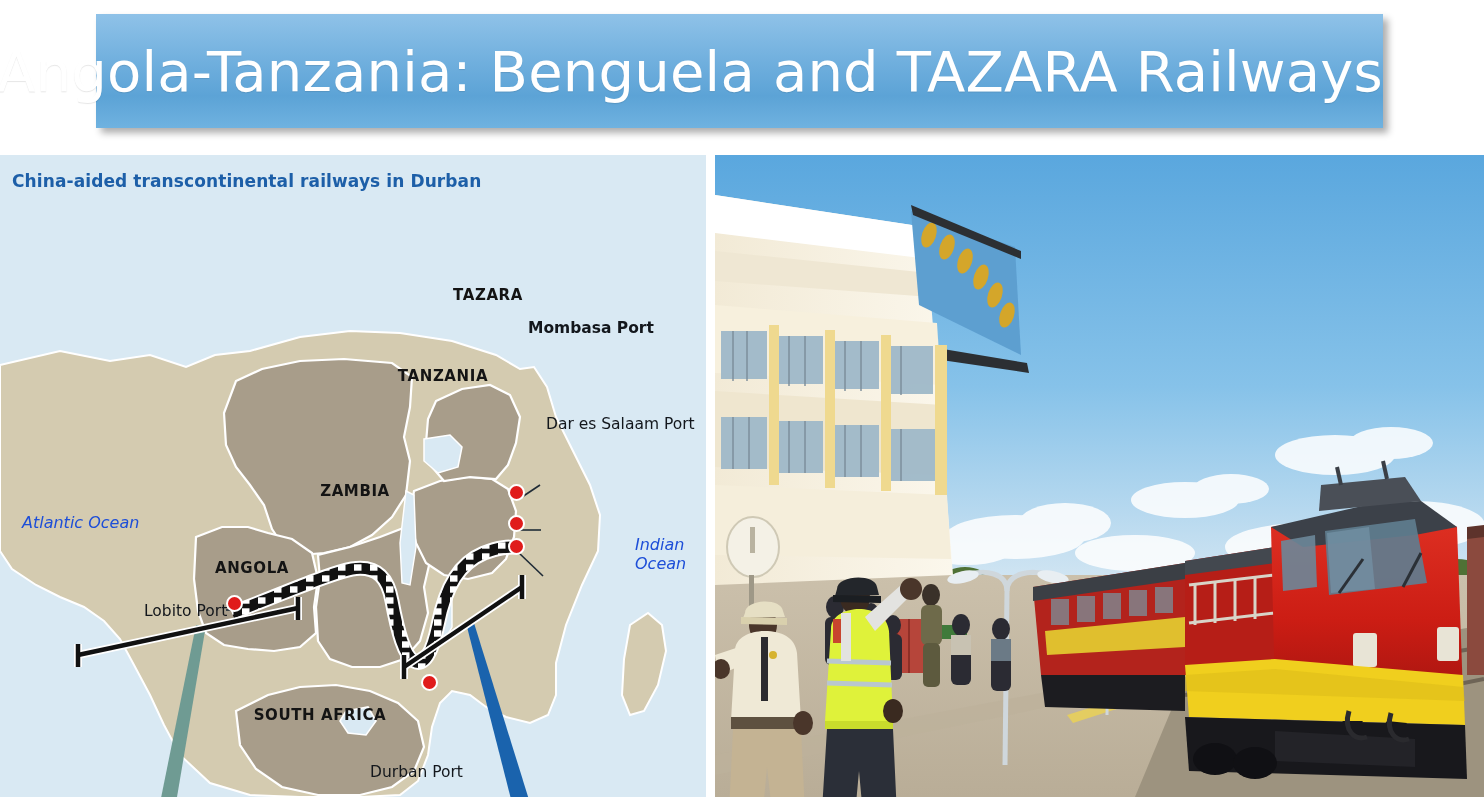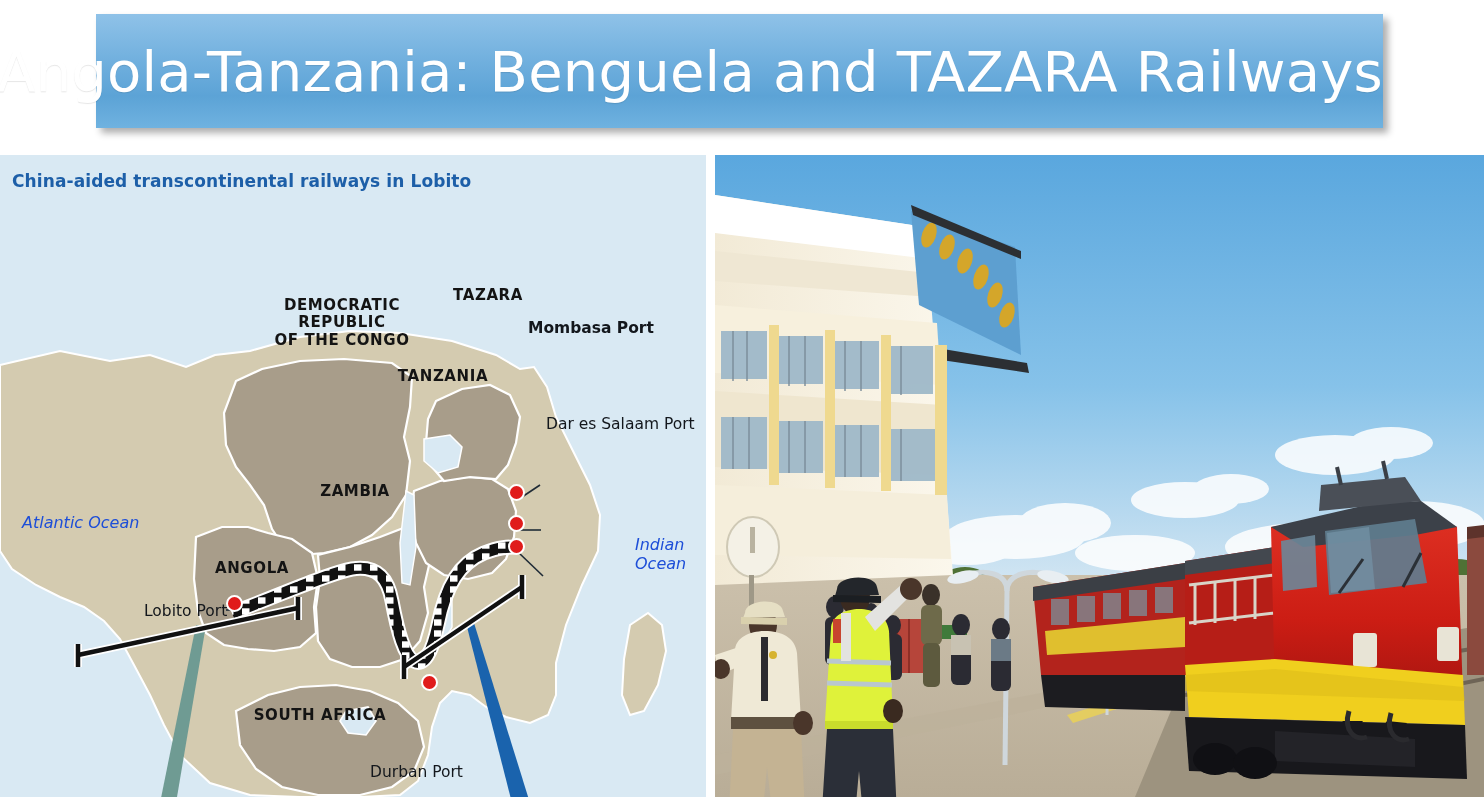--- a/index.html
+++ b/index.html
@@ -123,27 +123,22 @@
       <line x1="522" y1="420" x2="522" y2="444"></line>
     </g>
 
     <line x1="519" y1="344" x2="540" y2="330" stroke="#1f2b36" stroke-width="1.6"></line>
     <line x1="519" y1="375" x2="541" y2="375" stroke="#1f2b36" stroke-width="1.6"></line>
     <line x1="519" y1="398" x2="543" y2="421" stroke="#1f2b36" stroke-width="1.6"></line>
     <line x1="226" y1="455" x2="240" y2="455" stroke="#1f2b36" stroke-width="1.6"></line>
     <line x1="430" y1="690" x2="430" y2="760" stroke="#5a6670" stroke-width="2"></line>
   </svg>
 
-  <div class="map-head">China-aided transcontinental railways in Lobito</div>
-
-  <div class="ctry" style="left:252px;top:142px;width:180px;font-size:15px;">
-    <div>DEMOCRATIC</div>
-    <div>REPUBLIC</div>
-    <div>OF THE CONGO</div>
-  </div>
+  <div class="map-head">China-aided transcontinental railways in Durban</div>
+
   <div class="ctry" style="left:438px;top:132px;width:100px;font-size:15px;">TAZARA</div>
   <div class="ctry" style="left:373px;top:213px;width:140px;font-size:15px;">TANZANIA</div>
   <div class="ctry" style="left:192px;top:405px;width:120px;font-size:15px;left:192px;top:405px;text-align:center;">ANGOLA</div>
   <div class="ctry" style="left:295px;top:328px;width:120px;font-size:15px;">ZAMBIA</div>
   <div class="ctry" style="left:230px;top:552px;width:180px;font-size:15px;">SOUTH AFRICA</div>
 
   <div class="ocean" style="left:22px;top:358px;">Atlantic Ocean</div>
   <div class="ocean" style="left:635px;top:380px;text-align:left;">
     <div>Indian</div>
     <div>Ocean</div>

